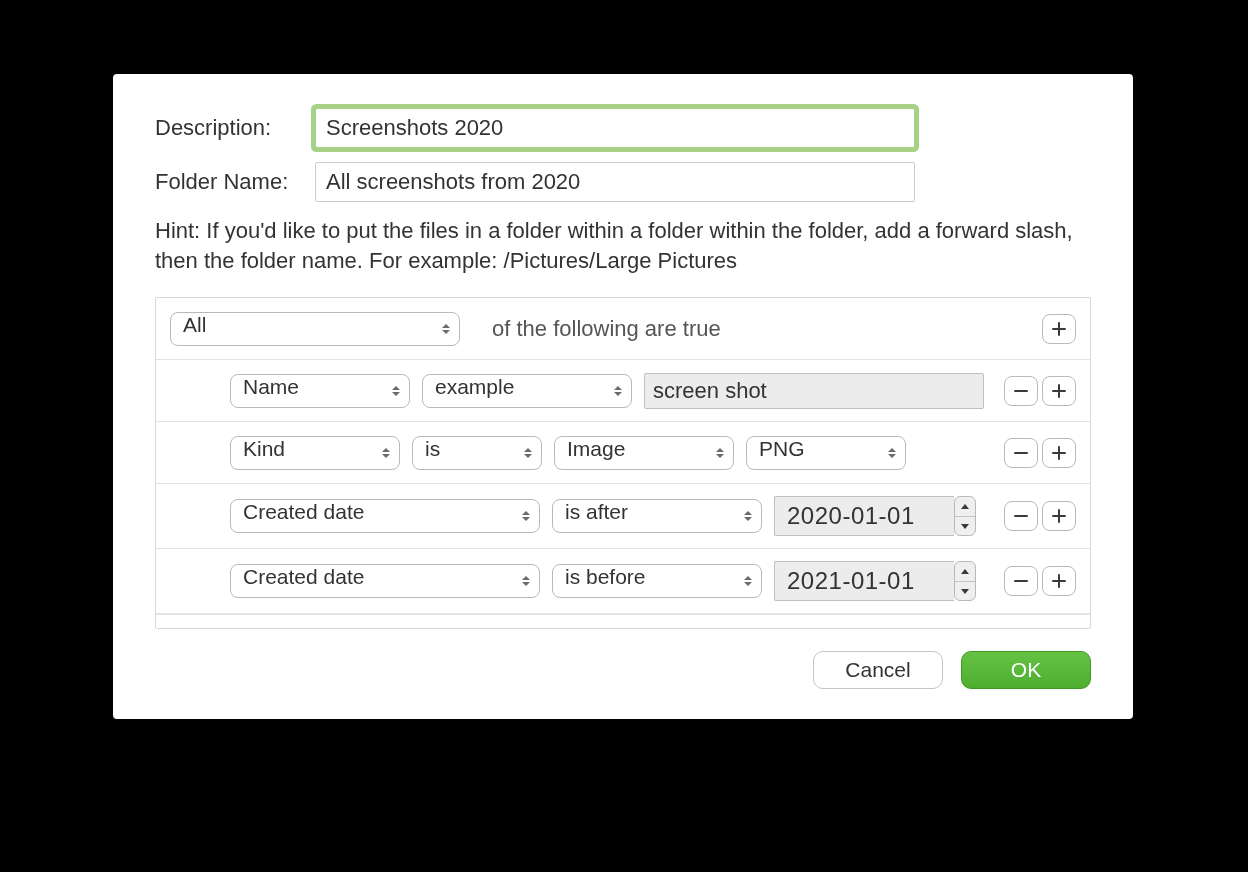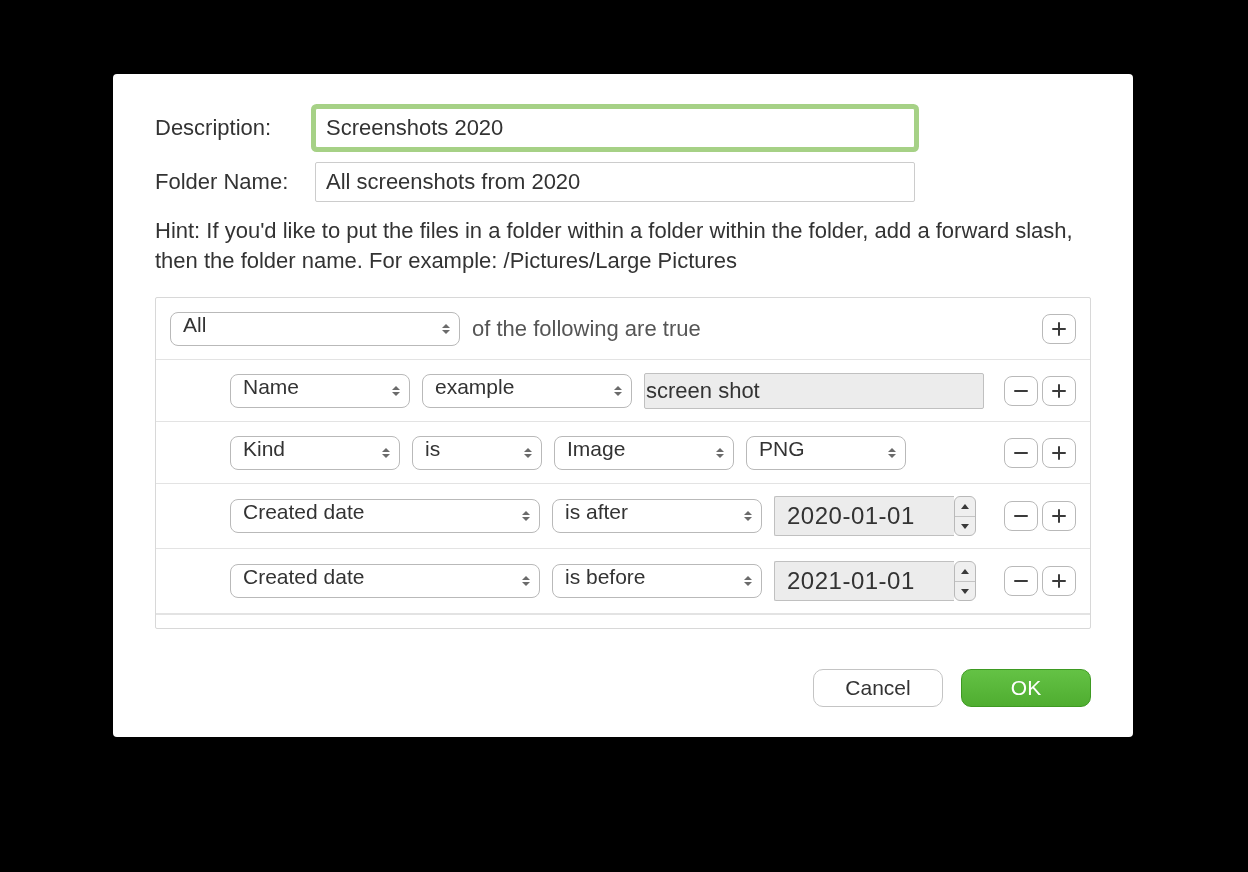--- a/index.html
+++ b/index.html
@@ -99,28 +99,28 @@
   .popup .caret::after {
     content: "";
     width: 0; height: 0;
     border-left: 4px solid transparent;
     border-right: 4px solid transparent;
   }
   .popup .caret::before { border-bottom: 4px solid #6b6b6b; margin-bottom: 2px; }
   .popup .caret::after  { border-top: 4px solid #6b6b6b; }
   .static-text {
     color: #555;
-    margin-left: 0;
+    margin-left: 20px;
   }
   .value-input {
     height: 36px;
     border: 1px solid #c0c0c0;
     background: #ececec;
     border-radius: 2px;
-    padding: 2px 1px;
+    padding: 2px 8px;
     font-size: 22px;
     color: #333;
     margin-right: 10px;
   }
   .date-wrap {
     display: inline-flex;
     align-items: stretch;
     height: 40px;
     margin-right: 10px;
   }
@@ -176,21 +176,21 @@
   }
   .round-btn svg { display:block; }
   .panel-footer {
     height: 14px;
     border-top: 1px solid #e3e3e3;
   }
   .dialog-buttons {
     display: flex;
     justify-content: flex-end;
     gap: 18px;
-    margin-top: 40px;
+    margin-top: 22px;
   }
   .dlg-btn {
     min-width: 130px;
     height: 38px;
     border-radius: 10px;
     font-size: 21px;
     display: inline-flex;
     align-items: center;
     justify-content: center;
     padding: 0 22px;

